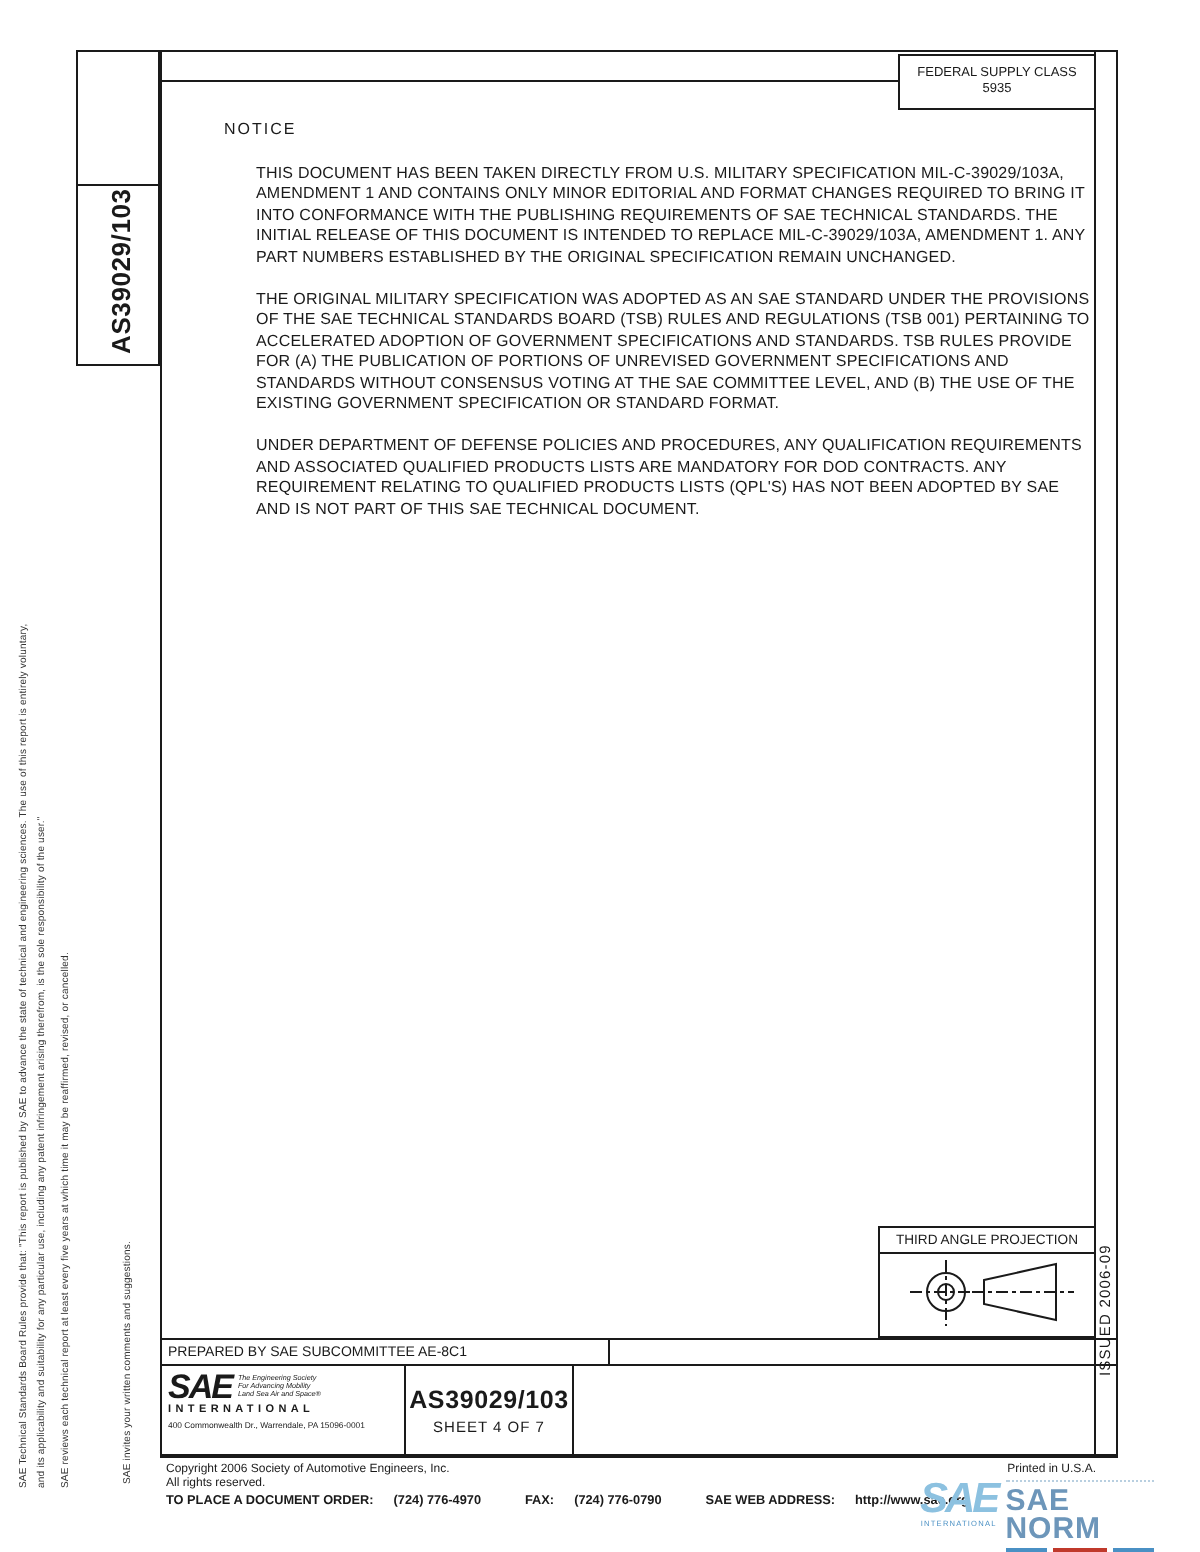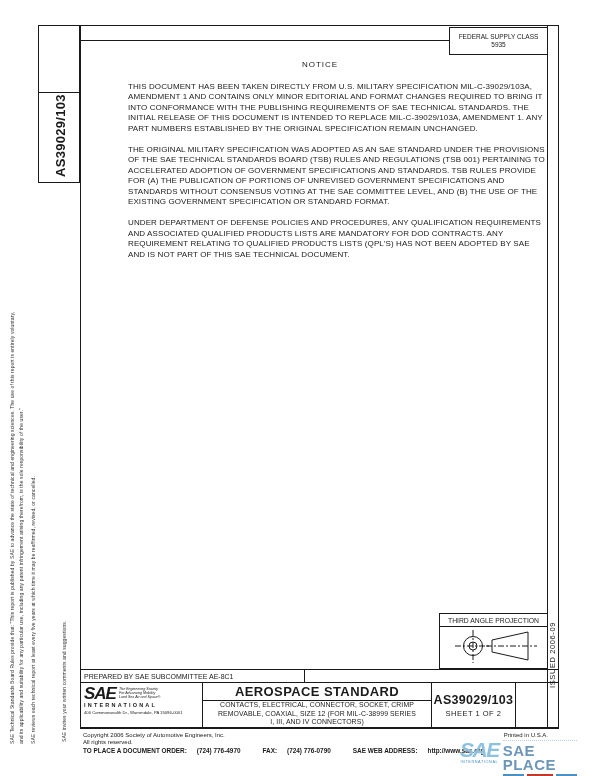--- a/index.html
+++ b/index.html
@@ -22,21 +22,21 @@
   
   .main-box{position:absolute;left:80px;top:25px;width:468px;height:704px;border:1.5px solid #1a1a1a;box-sizing:border-box;}
   .outer-right-line{position:absolute;left:558px;top:25px;width:0;height:704px;border-left:1.5px solid #1a1a1a;}
   .right-strip-cap{position:absolute;left:548px;top:25px;width:10px;height:0;border-top:1.5px solid #1a1a1a;}
   .top-band-line{position:absolute;left:80px;top:40px;width:369px;height:0;border-top:1px solid #1a1a1a;}
   
   .fsc-box{position:absolute;left:449px;top:27px;width:99px;height:28px;border:1px solid #1a1a1a;box-sizing:border-box;
     display:flex;flex-direction:column;align-items:center;justify-content:center;text-align:center;}
   .fsc-box div{font-size:6.5px;line-height:8px;}
   
-  .notice-title{position:absolute;left:112px;top:60px;width:416px;text-align:center;font-size:8px;letter-spacing:1px;}
+  .notice-title{position:absolute;left:112px;top:60px;width:416px;font-size:8px;letter-spacing:1px;}
   .notice-body{position:absolute;left:128px;top:82px;width:418px;}
   .notice-body p{margin:0 0 11px 0;font-size:8px;line-height:10.4px;letter-spacing:0.1px;}
   
   .proj-box{position:absolute;left:439px;top:613px;width:109px;height:56px;border:1px solid #1a1a1a;box-sizing:border-box;}
   .proj-label{height:13px;border-bottom:1px solid #1a1a1a;box-sizing:border-box;display:flex;align-items:center;justify-content:center;font-size:6.8px;}
   .proj-symbol{display:block;margin:0 auto;}
   .issued-vert{font-size:7.5px;letter-spacing:0.6px;}
   
   .prepared-row{position:absolute;left:80px;top:669px;width:478px;height:14px;border-top:1.5px solid #1a1a1a;border-bottom:1.5px solid #1a1a1a;box-sizing:border-box;display:flex;}
   .prepared-cell{width:225px;border-right:1px solid #1a1a1a;box-sizing:border-box;display:flex;align-items:center;padding-left:4px;font-size:7px;}
@@ -132,47 +132,39 @@
         <div class="sae-glyph">SAE</div>
         <div class="sae-tagline">
           <div>The Engineering Society</div>
           <div>For Advancing Mobility</div>
           <div>Land Sea Air and Space®</div>
         </div>
       </div>
       <div class="sae-intl">INTERNATIONAL</div>
       <div class="sae-addr">400 Commonwealth Dr., Warrendale, PA 15096-0001</div>
     </div>
-    <div class="tb-cell tb-title">
-      <div class="tb-title-head">AEROSPACE STANDARD</div>
-      <div class="tb-subtitle">
-        <div>CONTACTS, ELECTRICAL, CONNECTOR, SOCKET, CRIMP</div>
-        <div>REMOVABLE, COAXIAL, SIZE 12 (FOR MIL-C-38999 SERIES</div>
-        <div>I, III, AND IV CONNECTORS)</div>
-      </div>
-    </div>
     <div class="tb-cell tb-number">
       <div class="tb-docnum">AS39029/103</div>
-      <div class="tb-sheet">SHEET 1 OF 2</div>
+      <div class="tb-sheet">SHEET 4 OF 7</div>
     </div>
     <div class="tb-cell tb-empty"></div>
   </div>
 
   <div class="copyright1">Copyright 2006 Society of Automotive Engineers, Inc.</div>
   <div class="copyright2">All rights reserved.</div>
   <div class="printed">Printed in U.S.A.</div>
   <div class="order-line">
     <span>TO PLACE A DOCUMENT ORDER:</span><span class="val">(724) 776-4970</span><span>FAX:</span><span class="val">(724) 776-0790</span><span>SAE WEB ADDRESS:</span><span>http://www.sae.org</span>
   </div>
 
   <div class="watermark">
     <div class="wm-left">
       <div class="wm-sae" style="color:#8cc1e0;">SAE</div>
       <div class="wm-intl" style="color:#4a90c4;">INTERNATIONAL</div>
     </div>
     <div class="wm-right">
       <div class="wm-topline"></div>
-      <div class="wm-norm" style="color:#6d96ba;">SAE PLACE</div>
+      <div class="wm-norm" style="color:#6d96ba;">SAE NORM</div>
       <div class="wm-rule" style="background:linear-gradient(90deg,#4a90c4 0 28%,#ffffff 28% 32%,#c0392b 32% 68%,#ffffff 68% 72%,#4a90c4 72% 100%);"></div>
     </div>
   </div>
 
 </div>
 
 </body></html>

